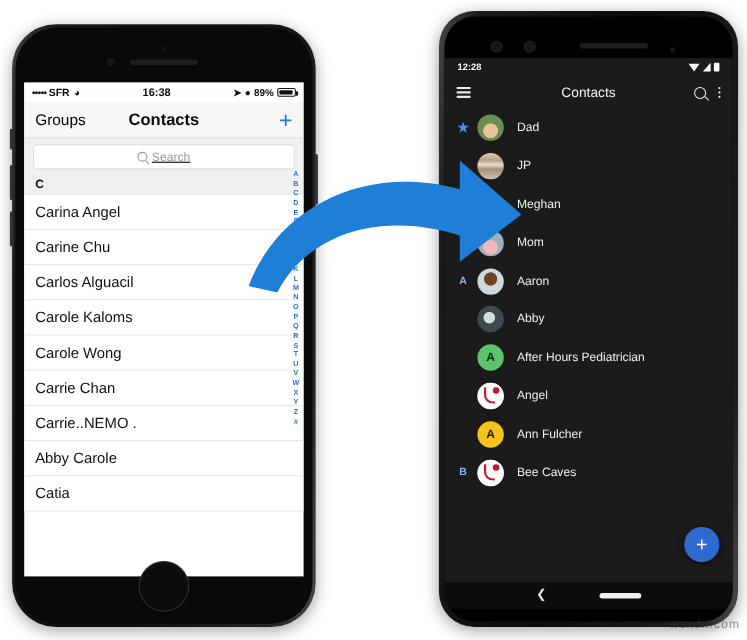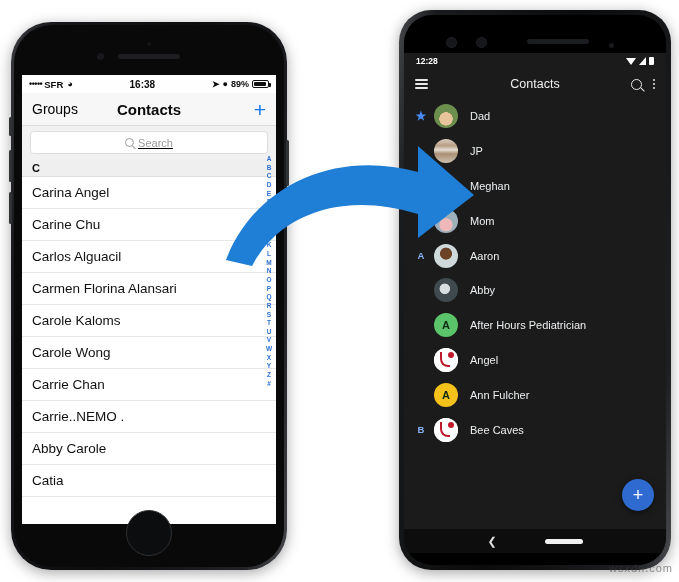--- a/index.html
+++ b/index.html
@@ -284,21 +284,20 @@
             <span>Search</span>
           </div>
         </div>
 
         <div class="ios-sechead">C</div>
 
         <div class="ios-list" id="ios-list">
             <div class="ios-row"><b>Carina</b><span> Angel</span></div>
             <div class="ios-row"><b>Carine</b><span> Chu</span></div>
             <div class="ios-row"><b>Carlos</b><span> Alguacil</span></div>
-            <div class="ios-row"><b>Carmen</b><span> Florina Alansari</span></div>
             <div class="ios-row"><b>Carole</b><span> Kaloms</span></div>
             <div class="ios-row"><b>Carole</b><span> Wong</span></div>
             <div class="ios-row"><b>Carrie</b><span> Chan</span></div>
             <div class="ios-row"><b>Carrie..NEMO</b><span> .</span></div>
             <div class="ios-row"><b>Abby</b><span> Carole</span></div>
             <div class="ios-row"><b>Catia</b><span></span></div>
           </div>
 
         <div class="ios-index" id="ios-index">
             <span>A</span>

